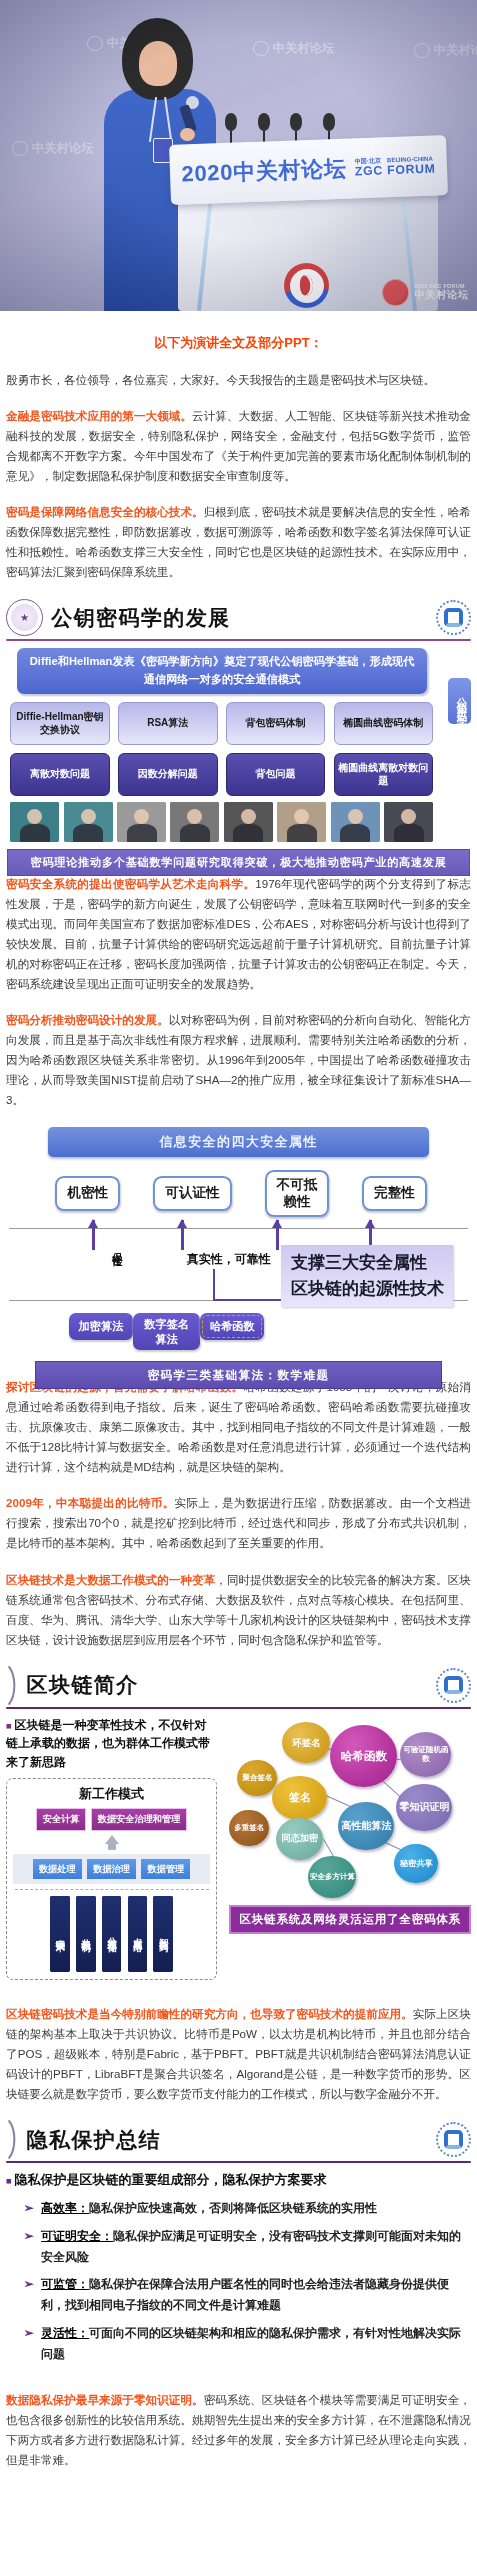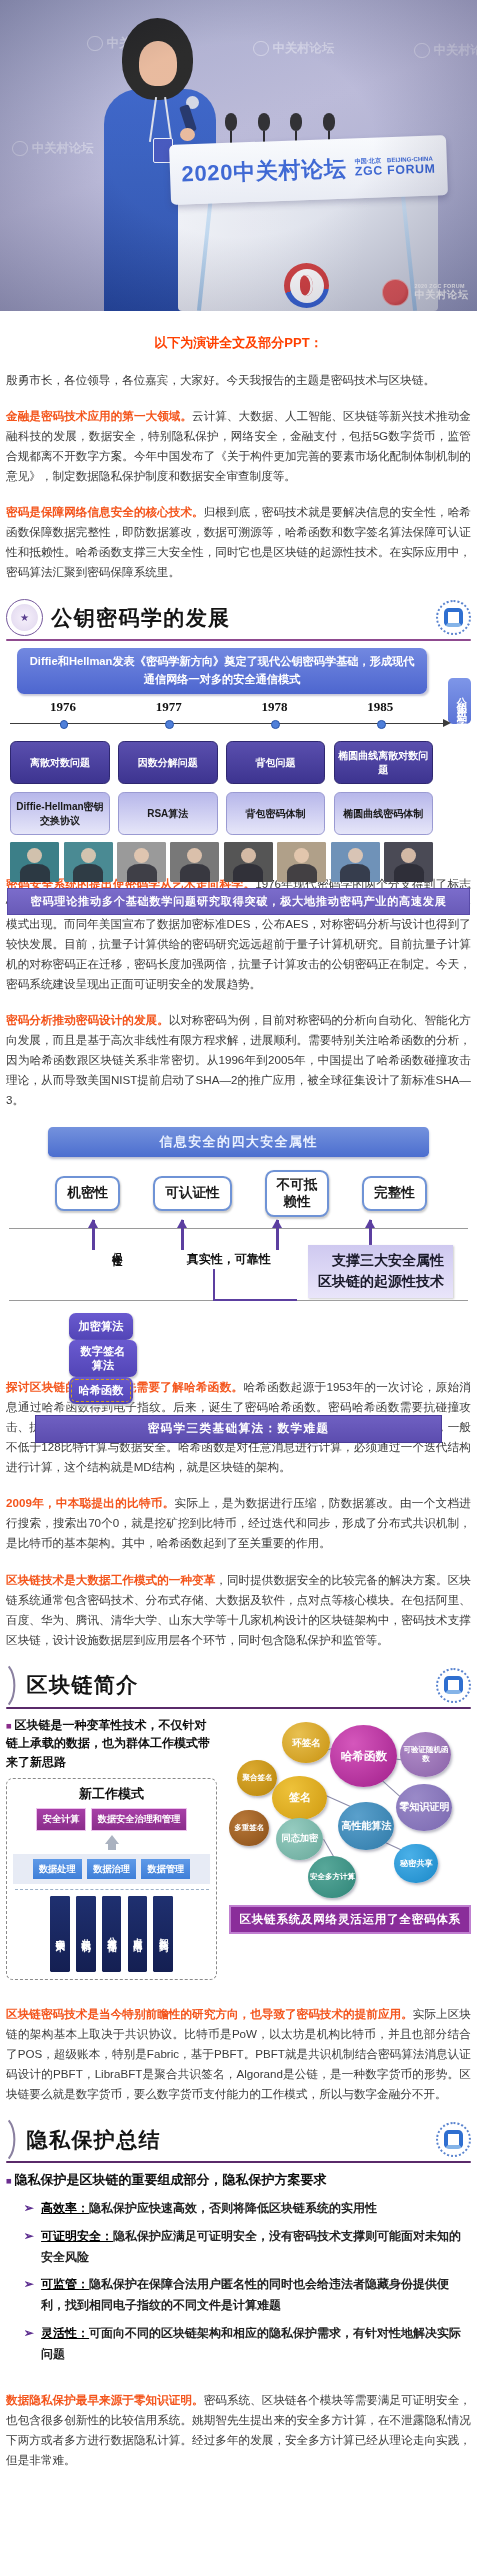--- a/index.html
+++ b/index.html
@@ -108,23 +108,23 @@
   .s2-mid{position:relative;height:71px;border-top:1.4px solid #9a9a9a;border-bottom:1.4px solid #9a9a9a;margin:11px 2.7px 0;}
   .arrow-up{position:absolute;top:-8.2px;width:17.7px;height:42px;}
   .arrow-up .stem{display:block;width:2.7px;height:30px;background:#5c3fa0;margin:0 auto;}
   .arrow-up .tip{position:absolute;top:-1.4px;left:50%;margin-left:-5.4px;width:0;height:0;display:block;
                  border-bottom:9.5px solid #5c3fa0;border-left:5.4px solid transparent;border-right:5.4px solid transparent;}
   .a1{left:76px;}.a2{left:165px;}.a3{left:260px;}.a4{left:353px;}
   .s2-secrecy{position:absolute;left:101px;top:15px;writing-mode:vertical-rl;text-orientation:upright;
               font-weight:bold;font-size:10.2px;color:#111;letter-spacing:2px;}
   .s2-midlabel{position:absolute;left:178px;top:22px;font-weight:bold;font-size:12px;color:#111;}
   .s2-note{position:absolute;right:15px;top:16.3px;background:linear-gradient(#cfc9f0,#e9e5fa);padding:5.4px 9.5px;
-           font-size:14px;font-weight:bold;color:#1a1a2a;text-align:right;line-height:1.5;box-shadow:0.7px 1.4px 2px #ccc;}
+           font-size:17px;font-weight:bold;color:#1a1a2a;text-align:left;line-height:1.5;box-shadow:0.7px 1.4px 2px #ccc;}
   .s2-elbow{position:absolute;left:204px;top:40px;width:82px;height:30px;border-left:2px solid #5c3fa0;border-bottom:2px solid #5c3fa0;}
-  .s2-algos{display:flex;margin:12.3px 102px 0 63px;align-items:flex-start;flex-direction:column;}
+  .s2-algos{display:flex;margin:12.3px 102px 0 63px;align-items:flex-start;}
   .s2-algo{background:linear-gradient(#6a5ad0,#5245b6);color:#fff;font-weight:bold;font-size:11.2px;border-radius:6.8px;
            text-align:center;padding:6.1px 9.5px;line-height:1.3;box-shadow:0.7px 1.4px 2px #ccc;}
   .s2-algo.hash{outline:1.4px dashed #d4a017;outline-offset:-3.4px;}
   .s2-algo.sig{width:54px;padding:4.1px 6.8px;}
   .s2-footer{margin:11px 29px 0;background:linear-gradient(#6f60c2,#5c4daf);color:#fff;font-weight:bold;font-size:11.6px;
              text-align:center;padding:5.4px 2.7px;letter-spacing:1.4px;border:0.7px solid #4a3c9a;}
 
   
   .serifzh{font-family:"Liberation Serif","DejaVu Serif",serif;}
   .s3-rule{height:2px;background:#5a2a6a;margin:2.7px 0 6.8px;border-radius:1.4px;}
@@ -274,39 +274,31 @@
           <span class="seal-star">★</span>
         </div>
       <span class="s-title">公钥密码学的发展</span>
       <div class="logo-g">
           <div class="logo-g-core"></div>
         </div>
     </div>
     <div class="s-rule"></div>
     <div class="s1-banner">Diffie和Hellman发表《密码学新方向》奠定了现代公钥密码学基础，形成现代通信网络一对多的安全通信模式</div>
     <div class="s1-side">公钥密码学</div>
-    <div class="s1-timeline">
-      <div class="tl-line"></div>
-      <div class="tl-arrow"></div>
-      <div class="tl-cell"><span class="tl-year">1976</span><span class="tl-dot"></span></div>
-      <div class="tl-cell"><span class="tl-year">1977</span><span class="tl-dot"></span></div>
-      <div class="tl-cell"><span class="tl-year">1978</span><span class="tl-dot"></span></div>
-      <div class="tl-cell"><span class="tl-year">1985</span><span class="tl-dot"></span></div>
+    <div class="s1-row">
+      <div class="s1-box method">Diffie-Hellman密钥交换协议</div>
+      <div class="s1-box method">RSA算法</div>
+      <div class="s1-box method">背包密码体制</div>
+      <div class="s1-box method">椭圆曲线密码体制</div>
     </div>
     <div class="s1-row">
       <div class="s1-box problem">离散对数问题</div>
       <div class="s1-box problem">因数分解问题</div>
       <div class="s1-box problem">背包问题</div>
       <div class="s1-box problem">椭圆曲线离散对数问题</div>
-    </div>
-    <div class="s1-row">
-      <div class="s1-box method">Diffie-Hellman密钥交换协议</div>
-      <div class="s1-box method">RSA算法</div>
-      <div class="s1-box method">背包密码体制</div>
-      <div class="s1-box method">椭圆曲线密码体制</div>
     </div>
     <div class="s1-photos">
       <div class="photo"></div>
       <div class="photo"></div>
       <div class="photo"></div>
       <div class="photo"></div>
       <div class="photo"></div>
       <div class="photo"></div>
       <div class="photo"></div>
       <div class="photo"></div>

